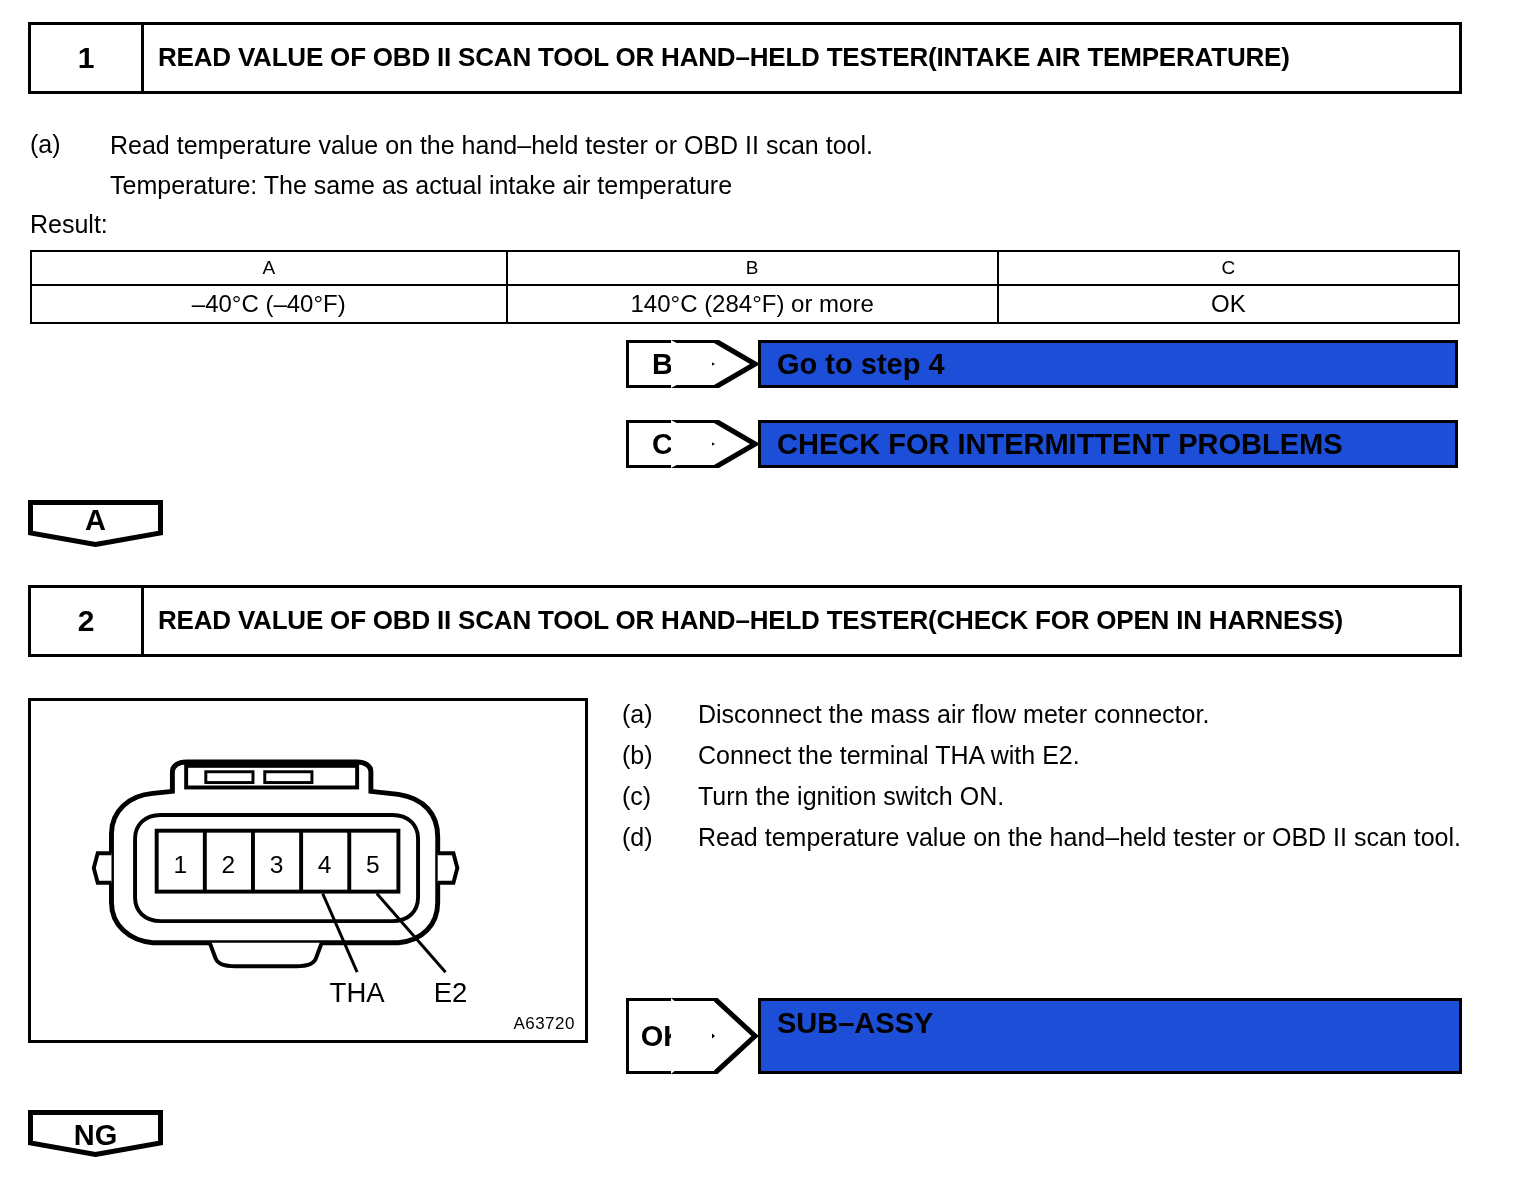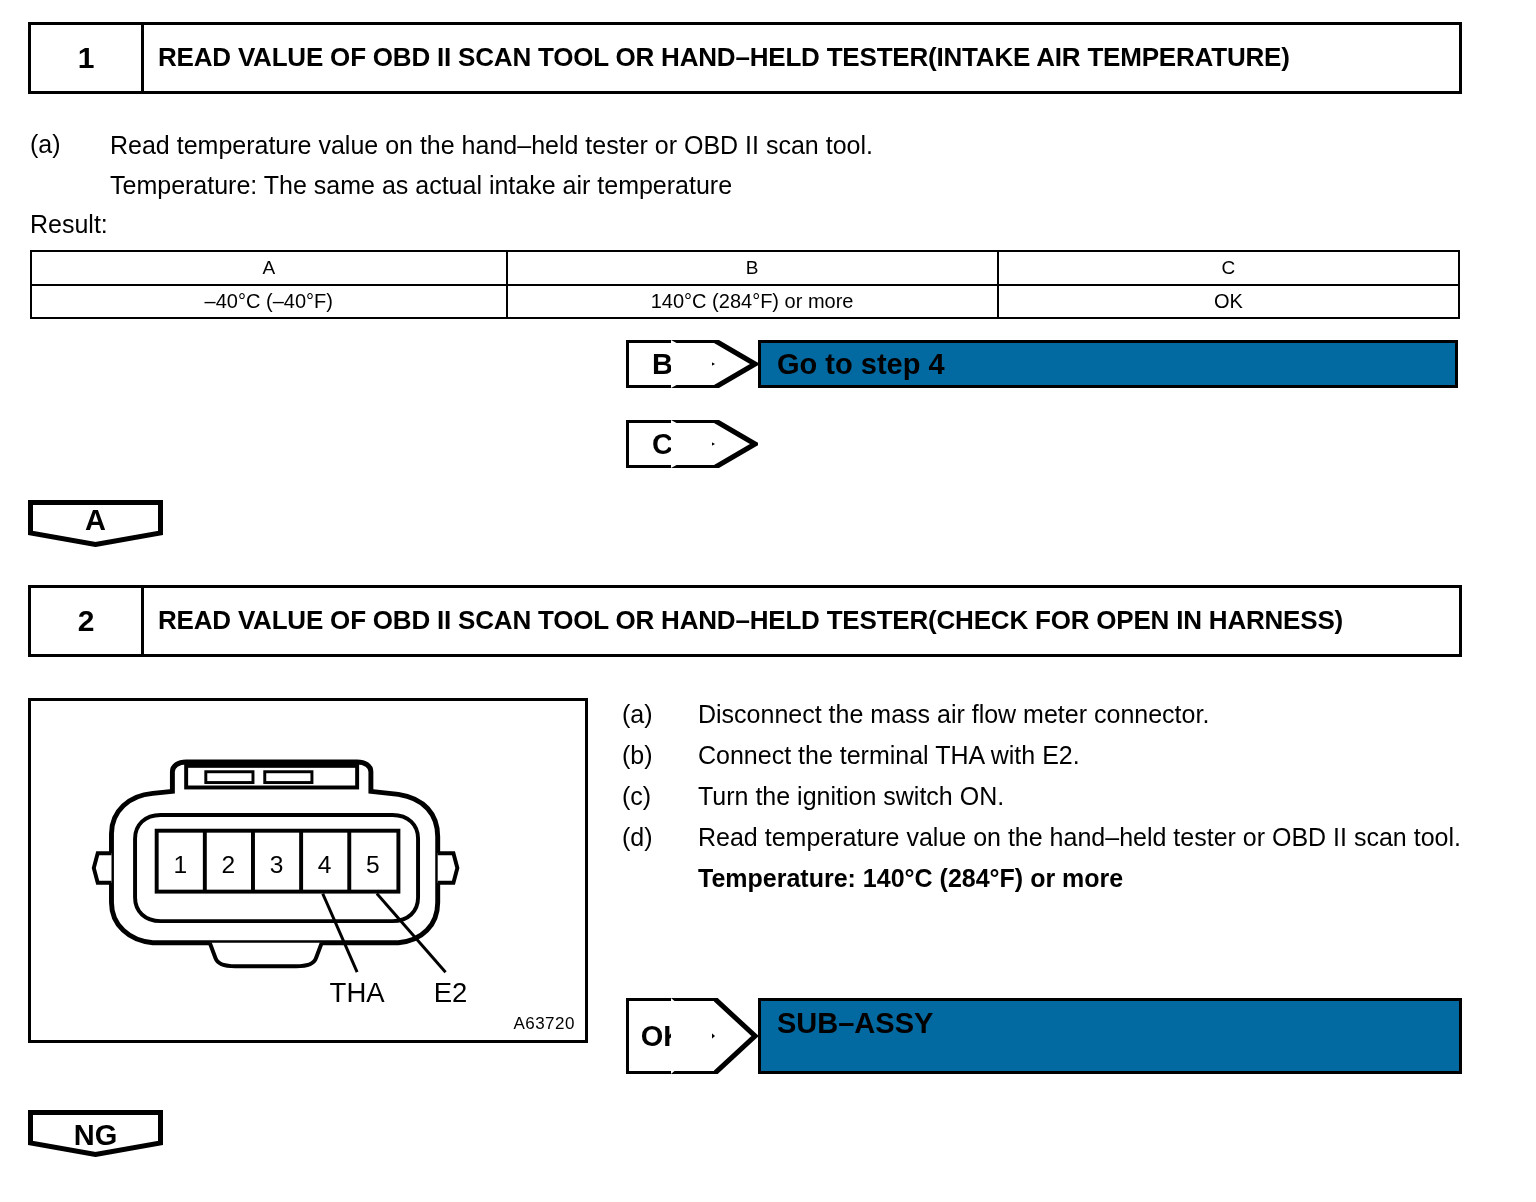--- a/index.html
+++ b/index.html
@@ -66,21 +66,21 @@
 
   
   .result-table {
     position: absolute;
     border-collapse: collapse;
     box-sizing: border-box;
   }
   .result-table td {
     border: 2px solid #000;
     text-align: center;
-    font-size: 20px;
+    font-size: 24px;
     padding: 4px 0;
   }
   .result-table td.hdr {
     font-size: 19px;
     padding: 5px 0;
   }
 
   
   .arrow-row {
     position: absolute;
@@ -124,21 +124,21 @@
   .arrow-tag .tip svg { display: block; width: 100%; height: 100%; }
   .arrow-action {
     border: 3px solid #000;
     box-sizing: border-box;
     margin-left: 44px;
     display: flex;
     align-items: center;
     font-size: 29px;
     font-weight: bold;
     padding: 5px 0 5px 16px;
-    background: #0369a1;
+    background: #1d4ed8;
     line-height: 1.12;
   }
   .arrow-action.justify {
     display: block;
     text-align: justify;
     padding-top: 6px;
     padding-bottom: 6px;
     padding-right: 14px;
   }
   .arrow-action.justify .ln1 {
@@ -251,20 +251,21 @@
 
   <div class="arrow-row" style="left:626px; top:420px; width:832px; height:48px;">
     <div class="arrow-tag" style="width:88px;">
       <span>C</span>
       <span class="tip">
         <svg viewBox="0 0 44 48" preserveAspectRatio="none">
           <path d="M0,0 L41,24 L0,48" fill="#ffffff" stroke="#000000" stroke-width="5"></path>
         </svg>
       </span>
     </div>
+    <div class="arrow-action" style="width:700px;">CHECK FOR INTERMITTENT PROBLEMS</div>
   </div>
 
   <div class="flag" style="left:28px; top:500px; width:135px; height:47px;">
     <svg viewBox="0 0 135 47" preserveAspectRatio="none">
       <path d="M2.5,2.5 L132.5,2.5 L132.5,33 L67.5,44.5 L2.5,33 Z" fill="#ffffff" stroke="#000000" stroke-width="5"></path>
     </svg>
     <span>A</span>
   </div>
 
   <div class="step-bar" style="left:28px; top:585px; width:1434px; height:72px;">
@@ -334,21 +335,20 @@
       <div class="inst-txt">Connect the terminal THA with E2.</div>
     </div>
     <div class="inst-row">
       <div class="inst-lbl">(c)</div>
       <div class="inst-txt">Turn the ignition switch ON.</div>
     </div>
     <div class="inst-row">
       <div class="inst-lbl">(d)</div>
       <div class="inst-txt">Read temperature value on the hand–held tester or OBD II scan tool.</div>
     </div>
-    <div class="temp-line">Temperature: 140°C (284°F) or more</div>
   </div>
 
   <div class="arrow-row" style="left:626px; top:998px; width:836px; height:76px;">
     <div class="arrow-tag" style="width:88px;">
       <span>OK</span>
       <span class="tip">
         <svg viewBox="0 0 44 76" preserveAspectRatio="none">
           <path d="M0,0 L41,38 L0,76" fill="#ffffff" stroke="#000000" stroke-width="5"></path>
         </svg>
       </span>

